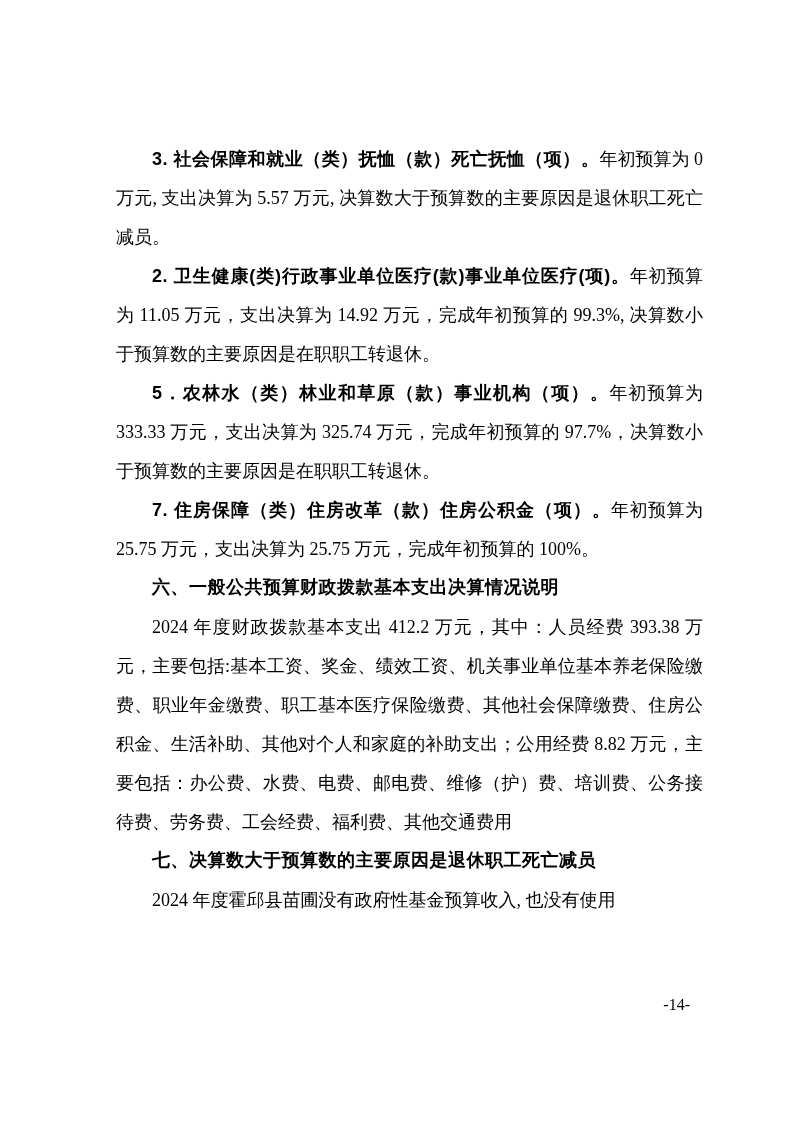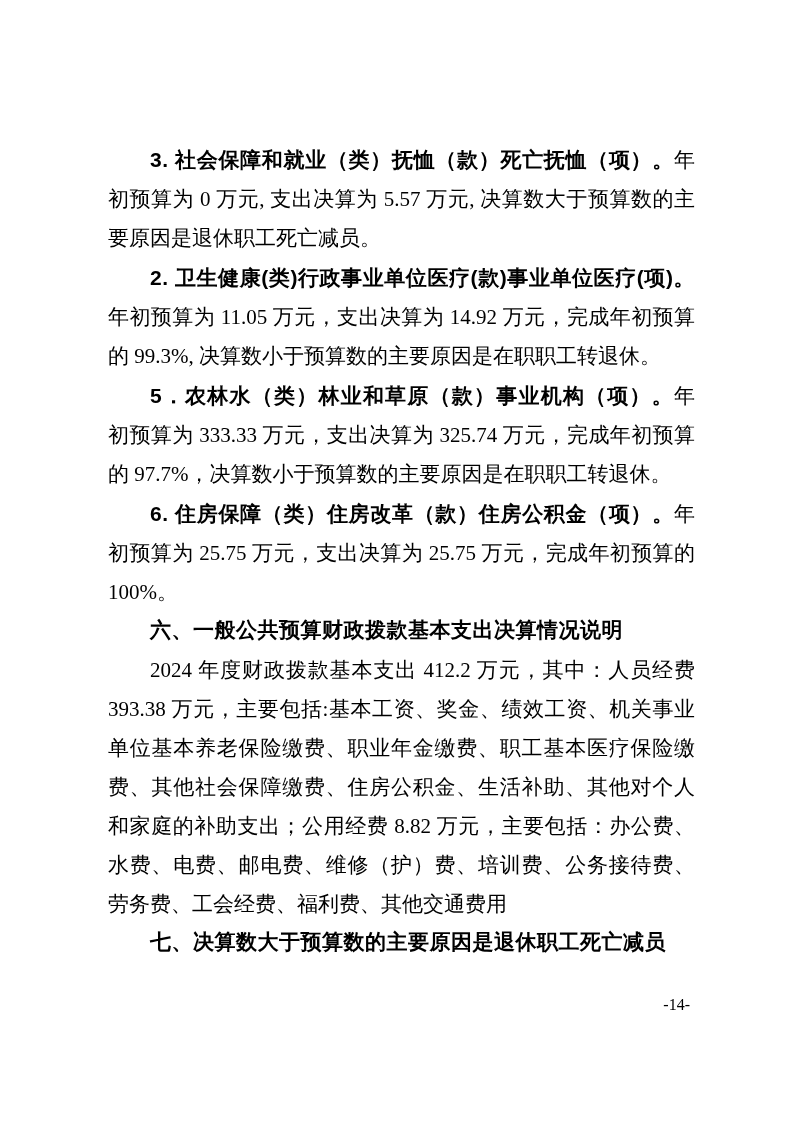--- a/index.html
+++ b/index.html
@@ -15,24 +15,24 @@
     color: #000000;
     overflow: hidden;
   }
   .page {
     position: absolute;
     inset: 0;
     background: #ffffff;
   }
   .content {
     position: absolute;
-    left: 108px;
+    left: 116px;
     top: 140px;
     width: 587px;
-    font-size: 21px;
+    font-size: 18px;
     line-height: 39px;
     text-align: justify;
   }
   .content p {
     margin: 0;
     padding: 0;
     text-indent: 2em;
   }
   .lead {
     font-weight: bold;
@@ -59,26 +59,27 @@
 <div class="page">
 
   <div class="content">
 
     <p><span class="lead">3. 社会保障和就业（类）抚恤（款）死亡抚恤（项）。</span><span>年初预算为 0 万元, 支出决算为 5.57 万元, 决算数大于预算数的主要原因是退休职工死亡减员。</span></p>
 
     <p><span class="lead">2. 卫生健康(类)行政事业单位医疗(款)事业单位医疗(项)。</span><span>年初预算为 11.05 万元，支出决算为 14.92 万元，完成年初预算的 99.3%, 决算数小于预算数的主要原因是在职职工转退休。</span></p>
 
     <p><span class="lead">5．农林水（类）林业和草原（款）事业机构（项）。</span><span>年初预算为 333.33 万元，支出决算为 325.74 万元，完成年初预算的 97.7%，决算数小于预算数的主要原因是在职职工转退休。</span></p>
 
-    <p><span class="lead">6. 住房保障（类）住房改革（款）住房公积金（项）。</span><span>年初预算为 25.75 万元，支出决算为 25.75 万元，完成年初预算的 100%。</span></p>
+    <p><span class="lead">7. 住房保障（类）住房改革（款）住房公积金（项）。</span><span>年初预算为 25.75 万元，支出决算为 25.75 万元，完成年初预算的 100%。</span></p>
 
     <p class="heading">六、一般公共预算财政拨款基本支出决算情况说明</p>
 
     <p>2024 年度财政拨款基本支出 412.2 万元，其中：人员经费 393.38 万元，主要包括:基本工资、奖金、绩效工资、机关事业单位基本养老保险缴费、职业年金缴费、职工基本医疗保险缴费、其他社会保障缴费、住房公积金、生活补助、其他对个人和家庭的补助支出；公用经费 8.82 万元，主要包括：办公费、水费、电费、邮电费、维修（护）费、培训费、公务接待费、劳务费、工会经费、福利费、其他交通费用</p>
 
     <p class="heading">七、决算数大于预算数的主要原因是退休职工死亡减员</p>
 
+    <p>2024 年度霍邱县苗圃没有政府性基金预算收入, 也没有使用</p>
 
   </div>
 
   <div class="page-number">-14-</div>
 
 </div>
 
 </body></html>

